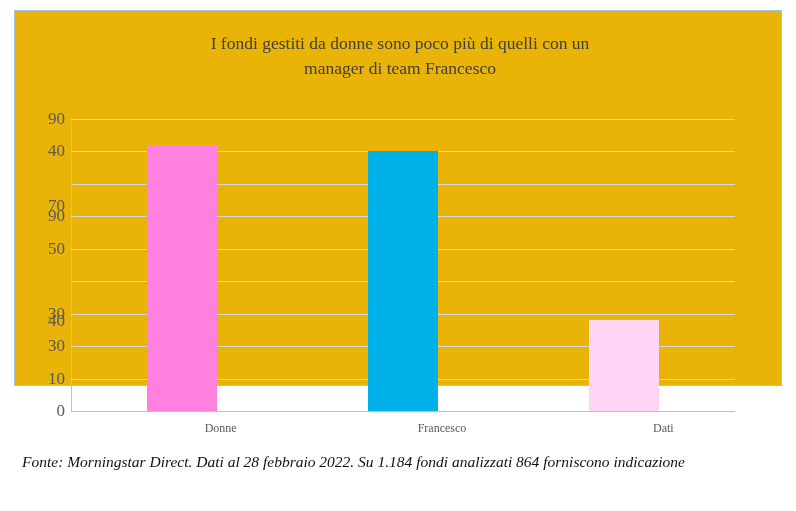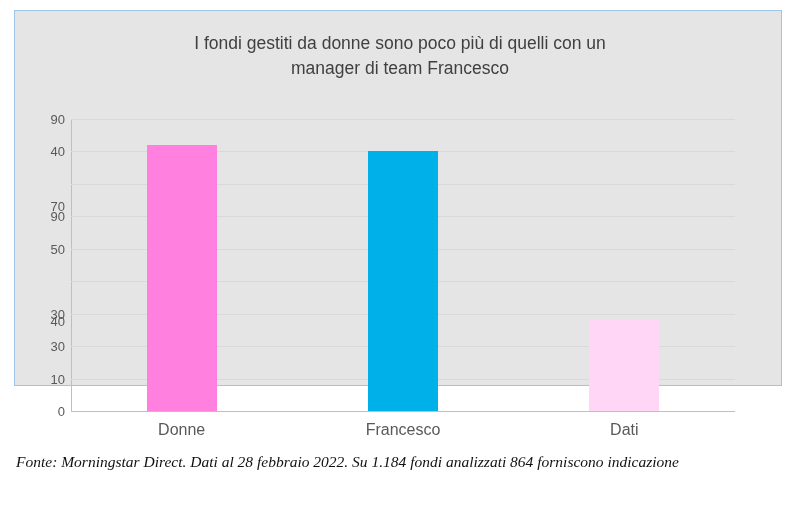--- a/index.html
+++ b/index.html
@@ -23,21 +23,22 @@
 
   
   .chart-card {
     position: absolute;
     left: 14px;
     top: 10px;
     width: 768px;
     height: 376px;
     border: 1px solid #9fc5e8;
     box-sizing: border-box;
-    background: #e5e5e5;
+    background: #eab308;
+    font-family: Liberation Serif, serif;
   }
 
   .chart-title {
     position: absolute;
     left: 60px;
     top: 20px;
     width: 650px;
     text-align: center;
     font-size: 17.5px;
     color: #404040;
@@ -71,21 +72,21 @@
     width: 1px;
     height: 292px;
     background: #bfbfbf;
   }
 
   .y-label {
     position: absolute;
     right: 0;
     width: 40px;
     text-align: right;
-    font-size: 13px;
+    font-size: 17px;
     color: #595959;
     transform: translateY(-50%);
   }
 
   .y-labels {
     position: absolute;
     left: 4px;
     top: 108px;
     width: 46px;
     height: 292px;
@@ -100,40 +101,42 @@
     position: absolute;
     left: 56px;
     top: 404px;
     width: 664px;
     height: 30px;
   }
   .x-label {
     position: absolute;
     top: 6px;
     text-align: left;
-    font-size: 16px;
+    font-size: 12px;
     color: #595959;
     transform: translateX(-50%);
+    margin-left: 39px;
   }
 
   
   .footnote {
     position: absolute;
     left: 16px;
     top: 450px;
     width: 766px;
     font-family: "Liberation Serif", serif;
     font-style: italic;
     font-size: 15.5px;
     color: #111111;
     line-height: 1.55;
   }
   .footnote-line {
     display: block;
     white-space: nowrap;
+    margin-left: 6px;
   }
 </style>
 </head>
 <body>
 
 <div class="page">
 
   <div class="chart-card">
 
     <div class="chart-title">

